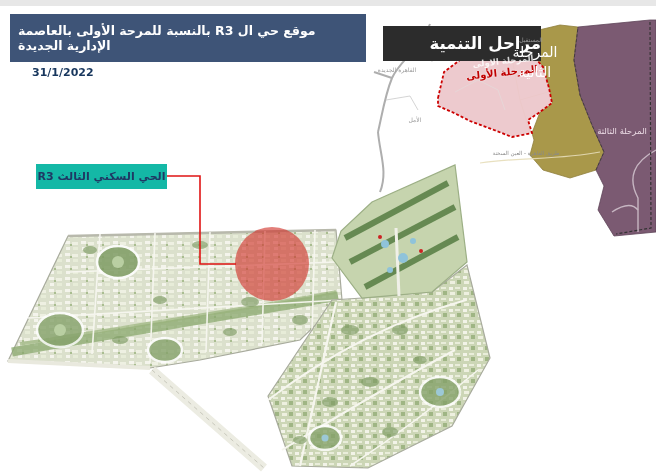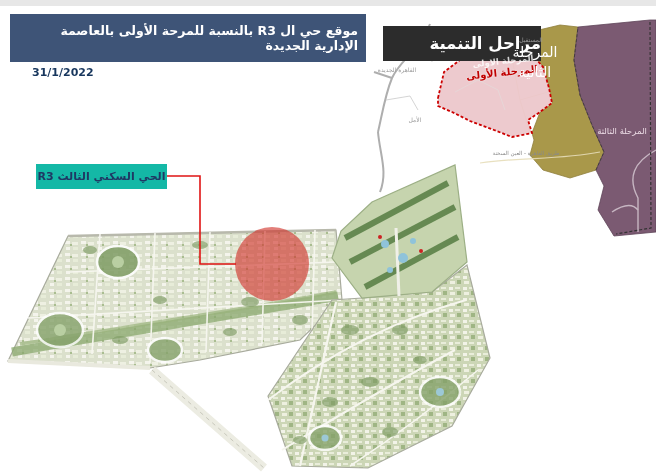--- a/index.html
+++ b/index.html
@@ -5,21 +5,21 @@
   html,body{margin:0;padding:0;background:#fff;}
   .slide{
     position:relative;width:656px;height:472px;background:#fff;overflow:hidden;
     font-family:"DejaVu Sans",sans-serif;
   }
   .top-strip{position:absolute;left:0;top:0;width:656px;height:6px;}
   .banner{
     position:absolute;left:10px;top:14px;width:356px;height:48px;
     display:flex;align-items:center;justify-content:center;
   }
-  .banner-text{color:#fff;font-size:12.5px;font-weight:bold;direction:rtl;text-align:right;padding:0 8px;}
+  .banner-text{color:#fff;font-size:12.5px;font-weight:bold;direction:rtl;text-align:left;padding:0 8px;}
   .date{position:absolute;left:32px;top:66px;font-size:11px;font-weight:bold;color:#17365d;}
   .callout{
     position:absolute;left:36px;top:164px;width:131px;height:25px;
     display:flex;align-items:center;justify-content:center;
   }
   .callout-text{color:#1f3864;font-weight:bold;font-size:11px;direction:rtl;white-space:nowrap;}
   .inset-title{
     position:absolute;left:383px;top:26px;width:146px;height:35px;
     display:flex;align-items:center;justify-content:flex-end;padding-left:12px;
   }

